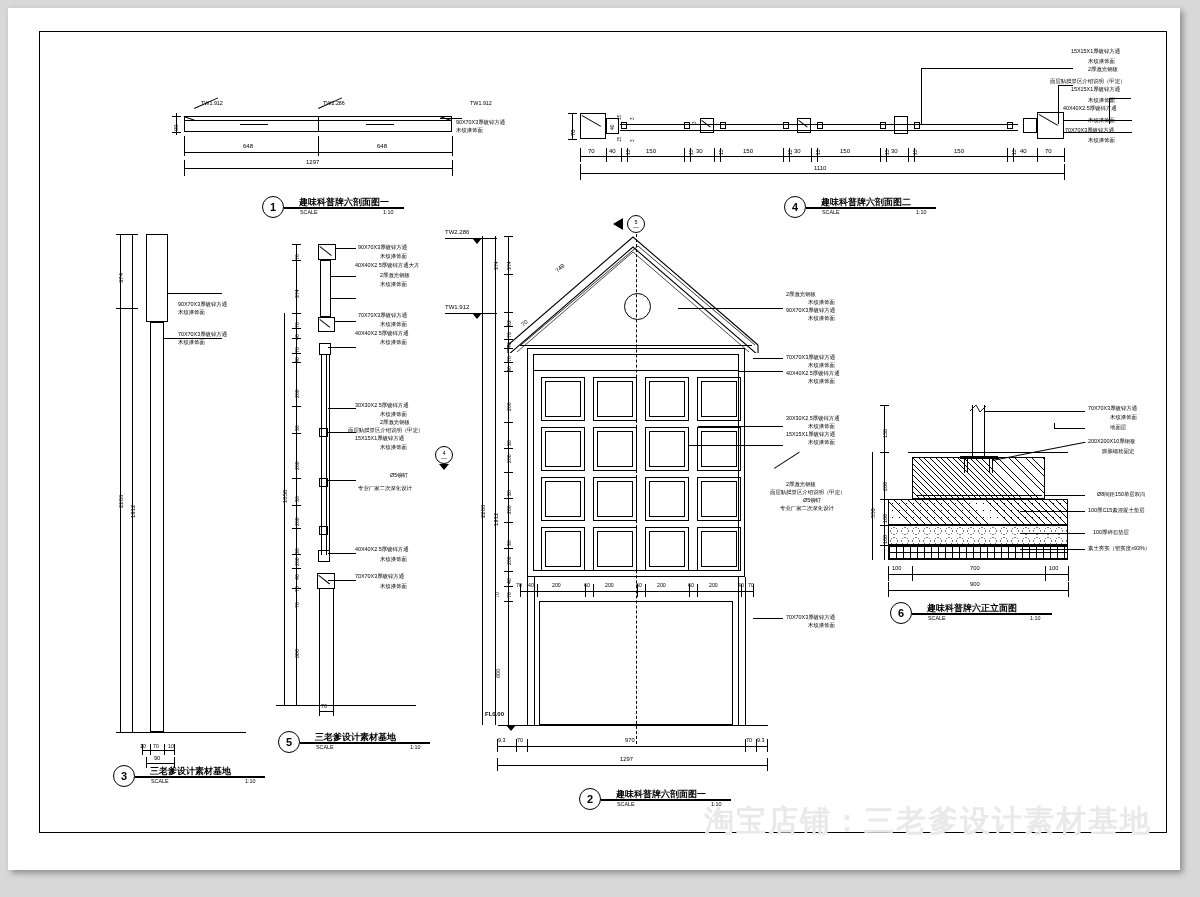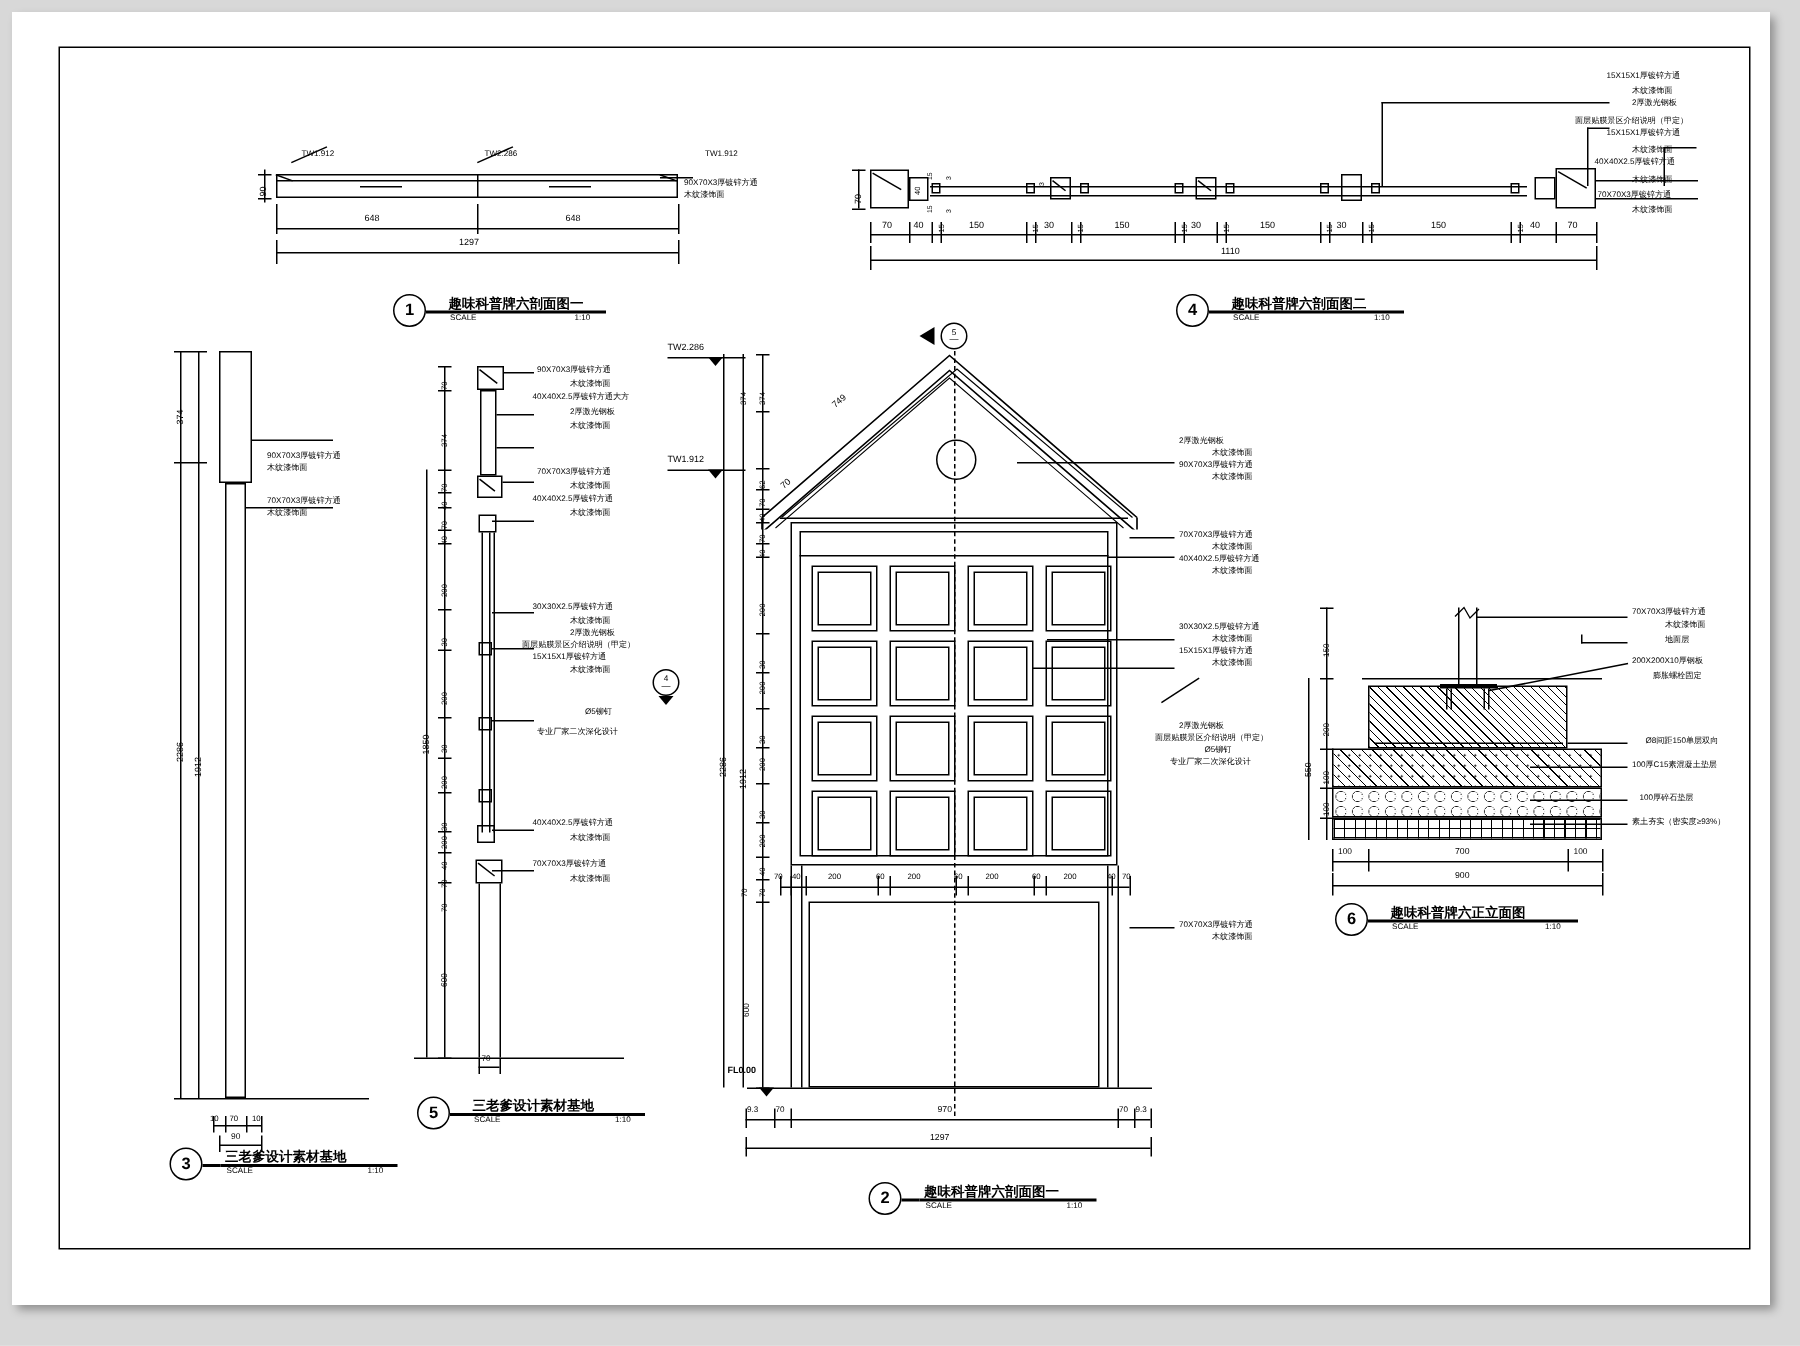--- a/index.html
+++ b/index.html
@@ -630,14 +630,15 @@
       <div class="t" style="left:1080px;top:537px;">素土夯实（密实度≥93%）</div>
 
       <div class="tcircle" style="left:882px;top:594px;">6</div>
       <div class="tline" style="left:904px;top:605px;width:12px;"></div>
       <div class="tlabel" style="left:919px;top:594px;">趣味科普牌六正立面图</div>
       <div class="tline" style="left:916px;top:605px;width:128px;"></div>
       <div class="tscale" style="left:920px;top:607px;">SCALE</div>
       <div class="tscaleval" style="left:1022px;top:607px;">1:10</div>
     </div>
 
+    <div class="wm" style="left:696px;top:793px;">淘宝店铺：三老爹设计素材基地</div>
   </div>
 </div>
 
 </body></html>

